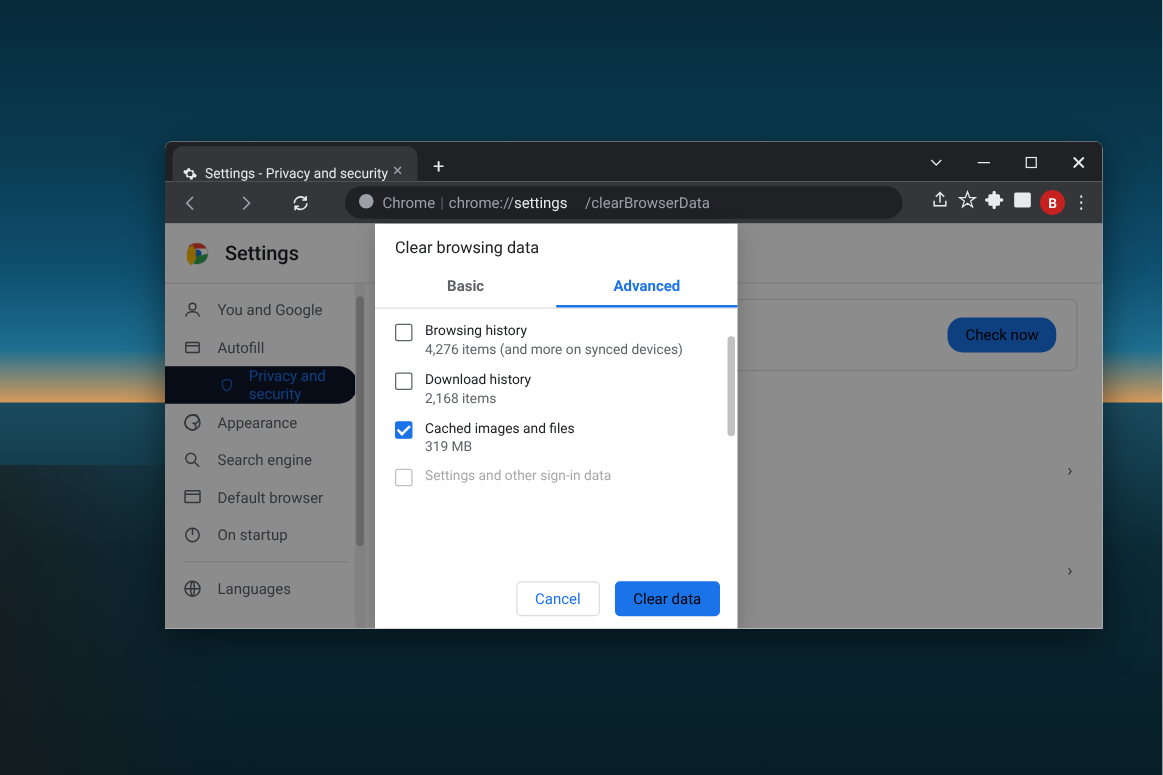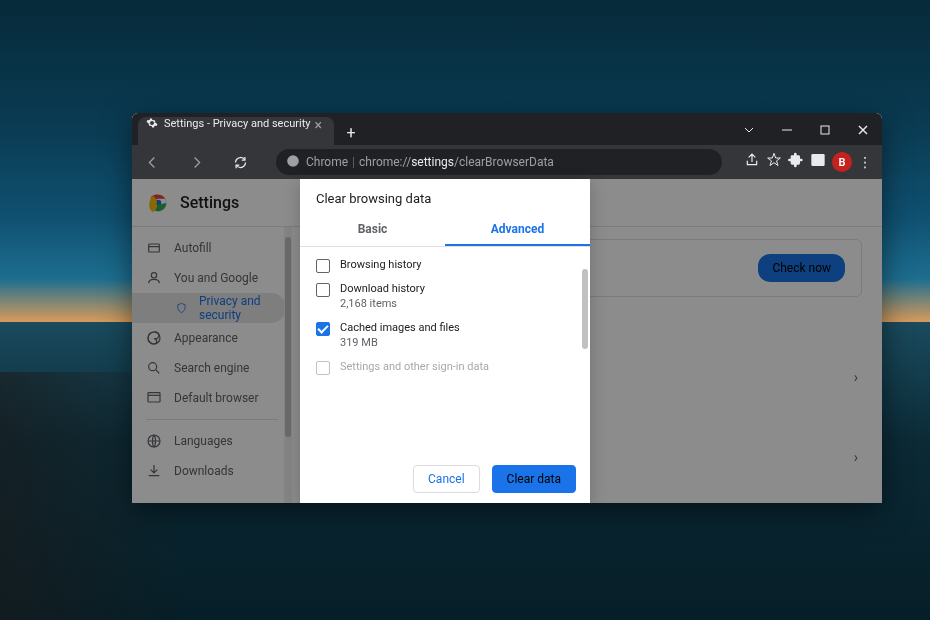--- a/index.html
+++ b/index.html
@@ -27,21 +27,21 @@
 .chrome-window {
   position: absolute; left: 132px; top: 113px; width: 750px; height: 390px;
   background: #fff; border-radius: 6px 6px 0 0; overflow: hidden;
   box-shadow: 0 8px 30px rgba(0,0,0,0.5);
 }
 
 
 .titlebar { height: 32px; background: #202124; display: flex; align-items: flex-end; }
 .tab {
   margin-left: 6px; height: 28px; background: #35363a; border-radius: 8px 8px 0 0;
-  display: flex; align-items: flex-start; padding: 0 8px; color: #e8eaed; font-size: 11px;
+  display: flex; align-items: flex-end; padding: 0 8px; color: #e8eaed; font-size: 11px;
   min-width: 180px;
 }
 .tab svg.favicon { width:12px; height:12px; margin-right:6px; fill:#e8eaed; }
 .tab-close { margin-left: auto; font-size: 14px; color:#9aa0a6; padding:0 4px; }
 .newtab { width: 26px; height: 26px; display:flex; align-items:center; justify-content:center; color:#e8eaed; font-size:16px; margin-left:4px; }
 .win-controls { margin-left:auto; display:flex; }
 .win-btn { width:38px; height:30px; display:flex; align-items:center; justify-content:center; color:#e8eaed; }
 .win-btn svg { width:10px; height:10px; stroke:#e8eaed; stroke-width:1; fill:none; }
 .win-btn.close svg { stroke-width:1.5; }
 .win-btn.chev svg { width:12px; height:12px; }
@@ -50,38 +50,38 @@
 .toolbar { height: 34px; background:#35363a; display:flex; align-items:center; padding:0 6px; gap:16px; }
 .tb-btn { width:28px; height:28px; display:flex; align-items:center; justify-content:center; border-radius:50%; }
 .tb-btn svg { width:15px; height:15px; stroke:#9aa0a6; fill:none; stroke-width:2; }
 .tb-btn.reload svg { stroke:#e8eaed; }
 .omnibox {
   flex:1; height:26px; background:#202124; border-radius:13px; margin:0 6px;
   display:flex; align-items:center; padding:0 10px; color:#9aa0a6; font-size:12px;
 }
 .omnibox .lock { margin-right:6px; }
 .omnibox .url-strong { color:#e8eaed; }
-.omnibox .url-rest { color:#9aa0a6; }
+.omnibox .url-rest { color:#9aa0a6;margin-left:14px; }
 .tb-right { display:flex; align-items:center; gap:6px; padding-right:4px; }
 .tb-icon svg { width:16px; height:16px; fill:#e8eaed; }
 .avatar-badge { width:20px; height:20px; border-radius:50%; background:#c5221f; color:#fff; font-size:11px; font-weight:600; display:flex; align-items:center; justify-content:center; }
 .menu-dots { color:#e8eaed; letter-spacing:0; font-size:14px; line-height:1; }
 
 
 .page { position:relative; height:calc(100% - 66px); background:#fff; }
 .scrim { position:absolute; inset:0; background:rgba(0,0,0,0.45); z-index:5; }
 
 .settings-header { height:48px; display:flex; align-items:center; padding:0 16px; gap:12px; border-bottom:1px solid #e0e0e0; }
 .chrome-logo { width:20px; height:20px; }
 .settings-title { font-size:16px; color:#202124; font-weight:500; }
 
 .settings-body { display:flex; height:calc(100% - 48px); }
 .sidebar { width:160px; padding:6px 0; overflow:hidden; position:relative; }
 .sidebar-item { display:flex; align-items:center; height:30px; padding:0 14px; gap:12px; font-size:12px; color:#5f6368; border-radius:0 15px 15px 0; margin-right:6px; }
-.sidebar-item.active { background:#e5e5e5; color:#1a73e8;padding-left:44px; }
+.sidebar-item.active { background:#0f172a; color:#1a73e8;padding-left:44px; }
 .sidebar-item svg { width:16px; height:16px; fill:none; stroke:currentColor; stroke-width:1.8; }
 .sidebar-divider { height:1px; background:#e0e0e0; margin:6px 14px; }
 .sidebar-scroll { position:absolute; right:0; top:0; width:8px; height:100%; background:#f1f1f1; }
 .sidebar-thumb { position:absolute; right:1px; top:10px; width:6px; height:200px; background:#c1c1c1; border-radius:3px; }
 
 .main { flex:1; background:#fff; padding:12px 20px; position:relative; }
 .card { background:#fff; border:1px solid #e0e0e0; border-radius:6px; padding:14px 16px; display:flex; align-items:center; justify-content:space-between; }
 .check-btn { background:#1a73e8; color:#000000; font-size:12px; padding:7px 14px; border-radius:12px; border:none; }
 .section-row { display:flex; align-items:center; justify-content:space-between; padding:12px 4px; font-size:12px; color:#5f6368; }
 .chev-right { color:#5f6368; font-size:14px; }
@@ -210,32 +210,32 @@
           <path d="M22 12a10 10 0 01-14 9l4.6-8a5 5 0 005 0l4.4-1z" fill="#34a853"></path>
           <path d="M2 12a10 10 0 015-8.7l4 7a5 5 0 000 5l-4.6 8A10 10 0 012 12z" fill="#fbbc05"></path>
         </svg>
       <div class="settings-title">Settings</div>
     </div>
 
     <div class="settings-body">
       <div class="sidebar">
         <div class="sidebar-item">
             <svg viewBox="0 0 24 24">
+              <circle cx="12" cy="8" r="4"></circle>
+              <path d="M4 20c0-4 4-6 8-6s8 2 8 6"></path>
+            </svg>
+            <span>You and Google</span>
+          </div>
+        <div class="sidebar-item">
+            <svg viewBox="0 0 24 24">
               <rect x="4" y="6" width="16" height="12" rx="1"></rect>
               <line x1="4" y1="10" x2="20" y2="10"></line>
             </svg>
             <span>Autofill</span>
           </div>
-        <div class="sidebar-item">
-            <svg viewBox="0 0 24 24">
-              <circle cx="12" cy="8" r="4"></circle>
-              <path d="M4 20c0-4 4-6 8-6s8 2 8 6"></path>
-            </svg>
-            <span>You and Google</span>
-          </div>
         <div class="sidebar-item active">
             <svg viewBox="0 0 24 24">
               <path d="M12 2l8 3v6c0 5-3.5 9-8 11-4.5-2-8-6-8-11V5z"></path>
             </svg>
             <span>Privacy and security</span>
           </div>
         <div class="sidebar-item">
             <svg viewBox="0 0 24 24">
               <circle cx="12" cy="12" r="9"></circle>
               <path d="M12 3a9 9 0 000 18 4 4 0 000-8h4a5 5 0 00-4-10z"></path>
@@ -249,33 +249,34 @@
             </svg>
             <span>Search engine</span>
           </div>
         <div class="sidebar-item">
             <svg viewBox="0 0 24 24">
               <rect x="3" y="4" width="18" height="14" rx="1"></rect>
               <line x1="3" y1="8" x2="21" y2="8"></line>
             </svg>
             <span>Default browser</span>
           </div>
+        <div class="sidebar-item">
+            <svg viewBox="0 0 24 24">
+              <circle cx="12" cy="12" r="8"></circle>
+              <line x1="12" y1="4" x2="12" y2="12"></line>
+            </svg>
+            <span>On startup</span>
+          </div>
         <div class="sidebar-divider"></div>
         <div class="sidebar-item">
             <svg viewBox="0 0 24 24">
               <circle cx="12" cy="12" r="9"></circle>
               <path d="M3 12h18M12 3c3 3 3 15 0 18M12 3c-3 3-3 15 0 18"></path>
             </svg>
             <span>Languages</span>
-          </div>
-        <div class="sidebar-item">
-            <svg viewBox="0 0 24 24">
-              <path d="M12 3v12M7 10l5 5 5-5M4 19h16"></path>
-            </svg>
-            <span>Downloads</span>
           </div>
 
         <div class="sidebar-scroll">
             <div class="sidebar-thumb"></div>
           </div>
       </div>
 
       <div class="main">
         <div class="card">
           <span></span>
@@ -300,20 +301,21 @@
       <div class="modal-title">Clear browsing data</div>
       <div class="tabs">
         <div class="tab-btn">Basic</div>
         <div class="tab-btn active">Advanced</div>
       </div>
       <div class="modal-body">
         <div class="check-row">
           <div class="checkbox"></div>
           <div class="check-text">
               <div class="check-label">Browsing history</div>
+              <div class="check-sub">4,276 items (and more on synced devices)</div>
             </div>
         </div>
         <div class="check-row">
           <div class="checkbox"></div>
           <div class="check-text">
               <div class="check-label">Download history</div>
               <div class="check-sub">2,168 items</div>
             </div>
         </div>
         <div class="check-row">

